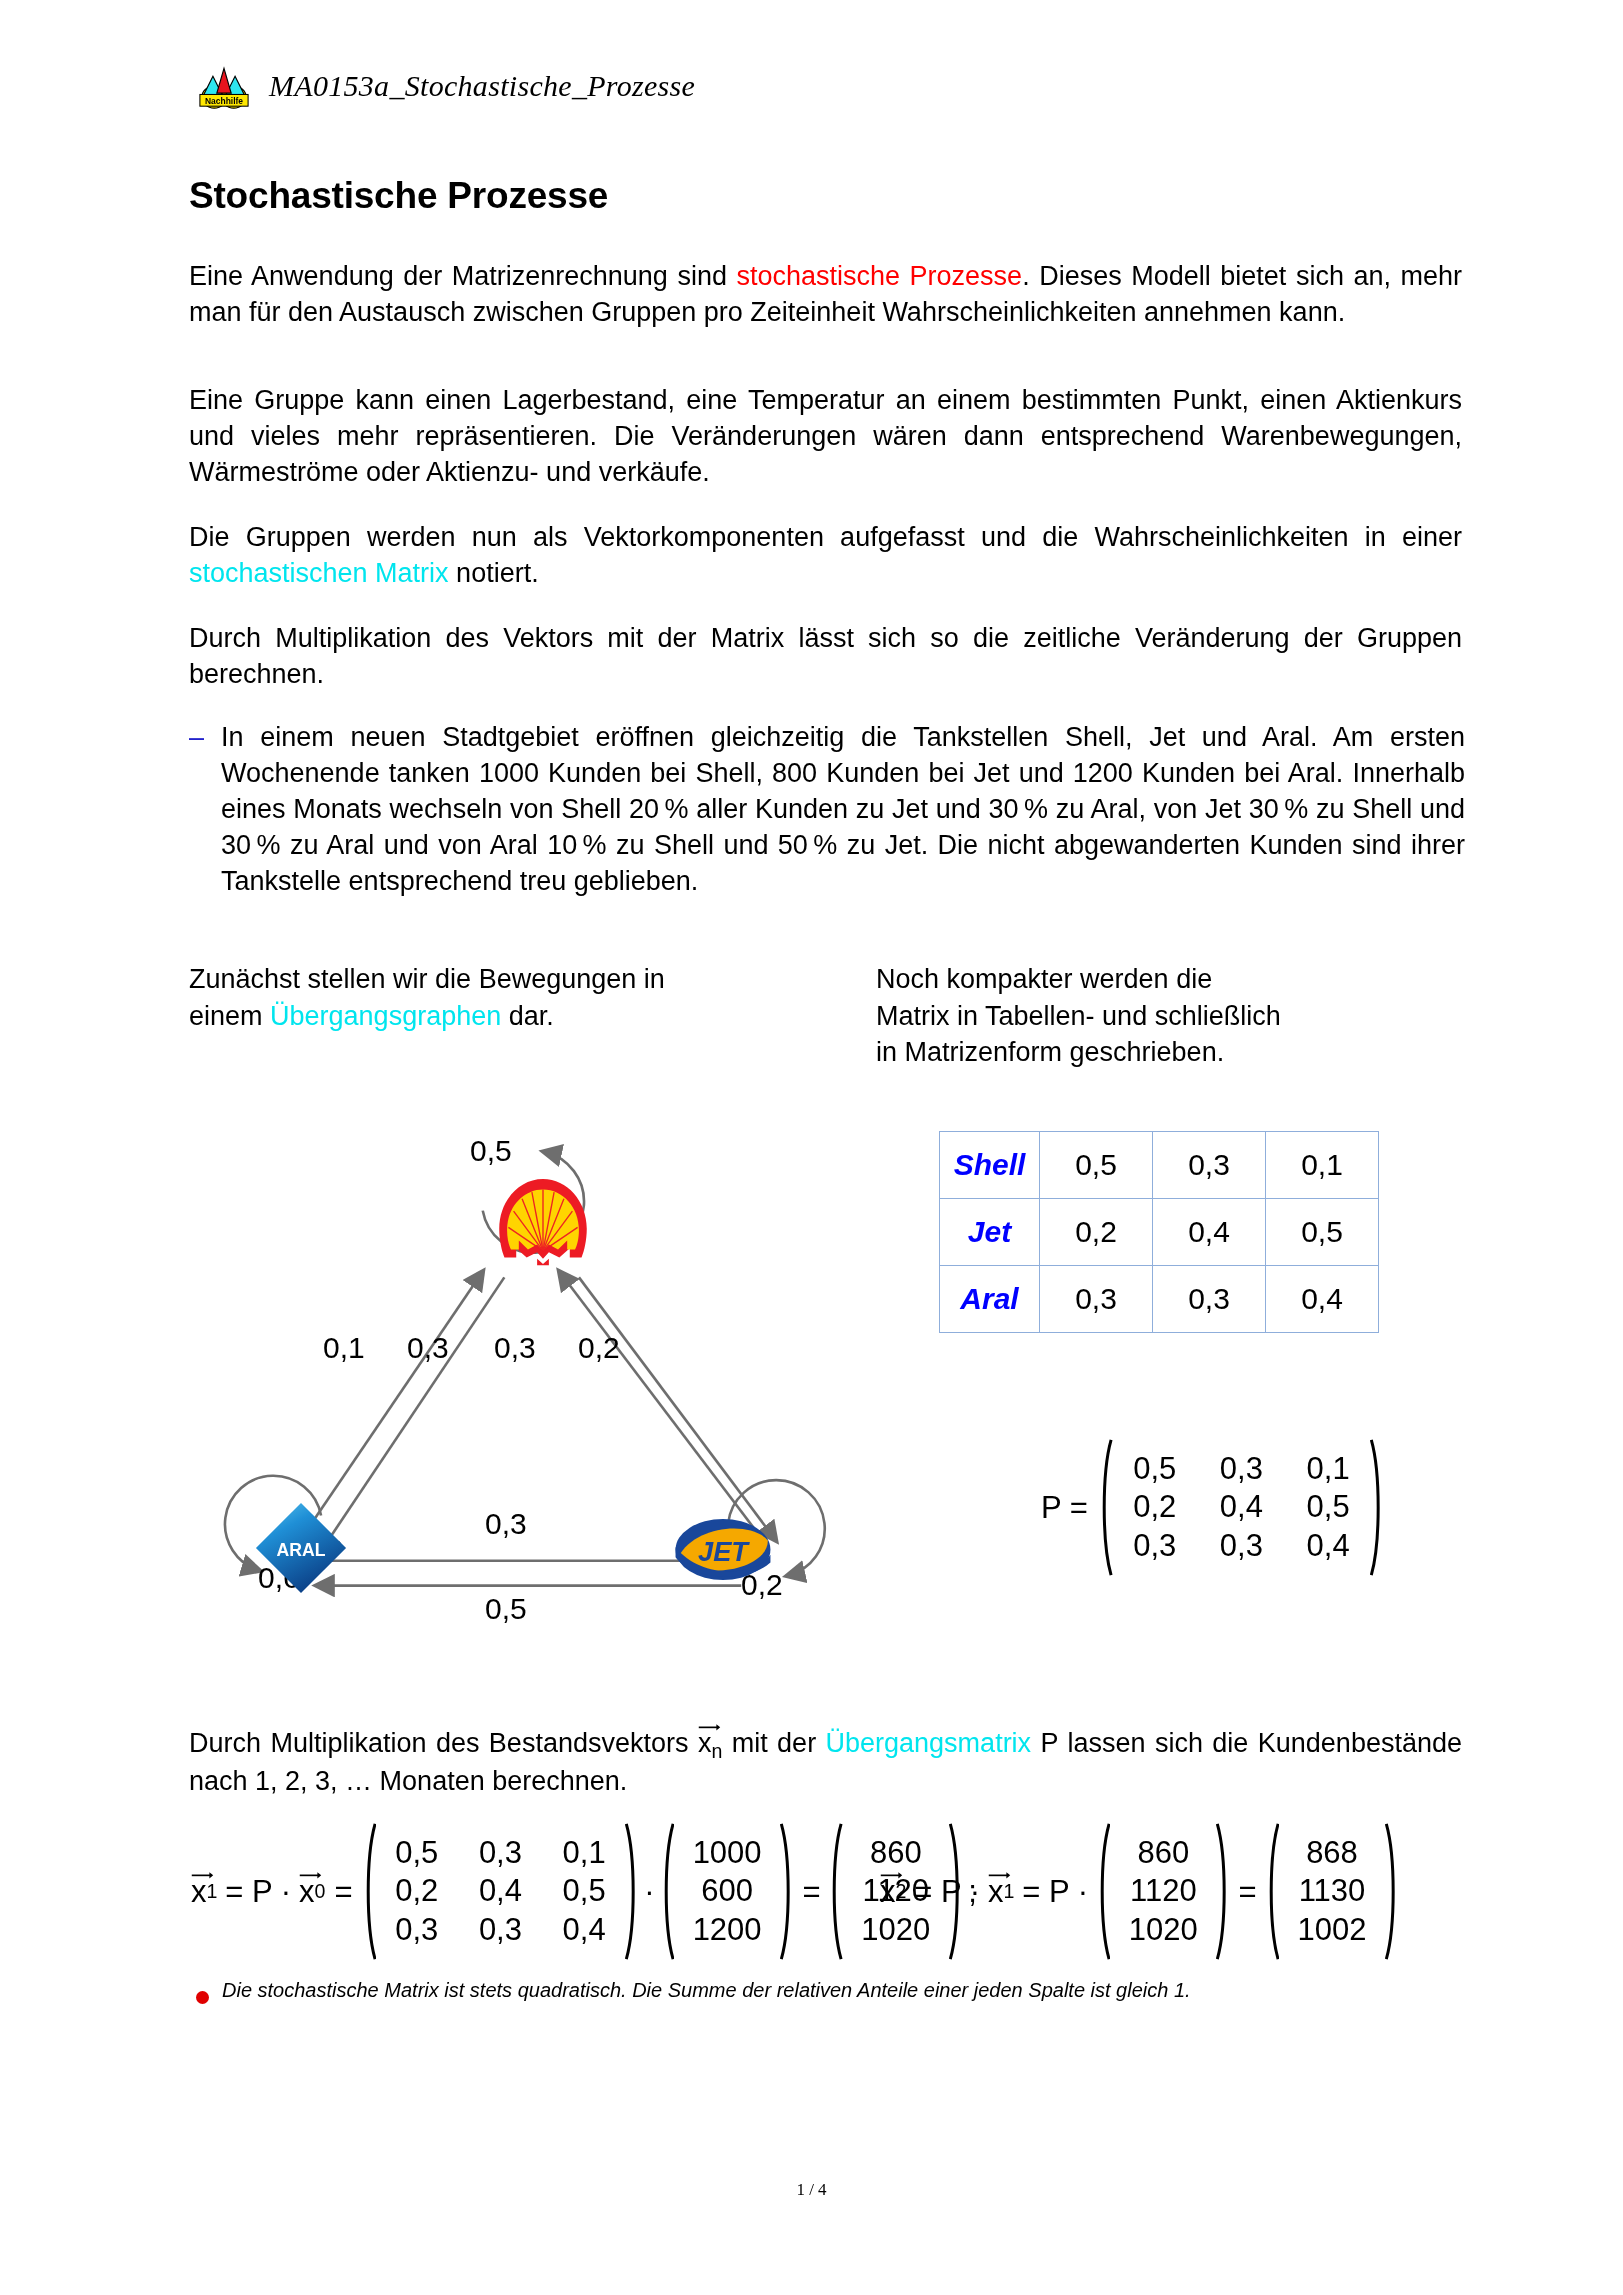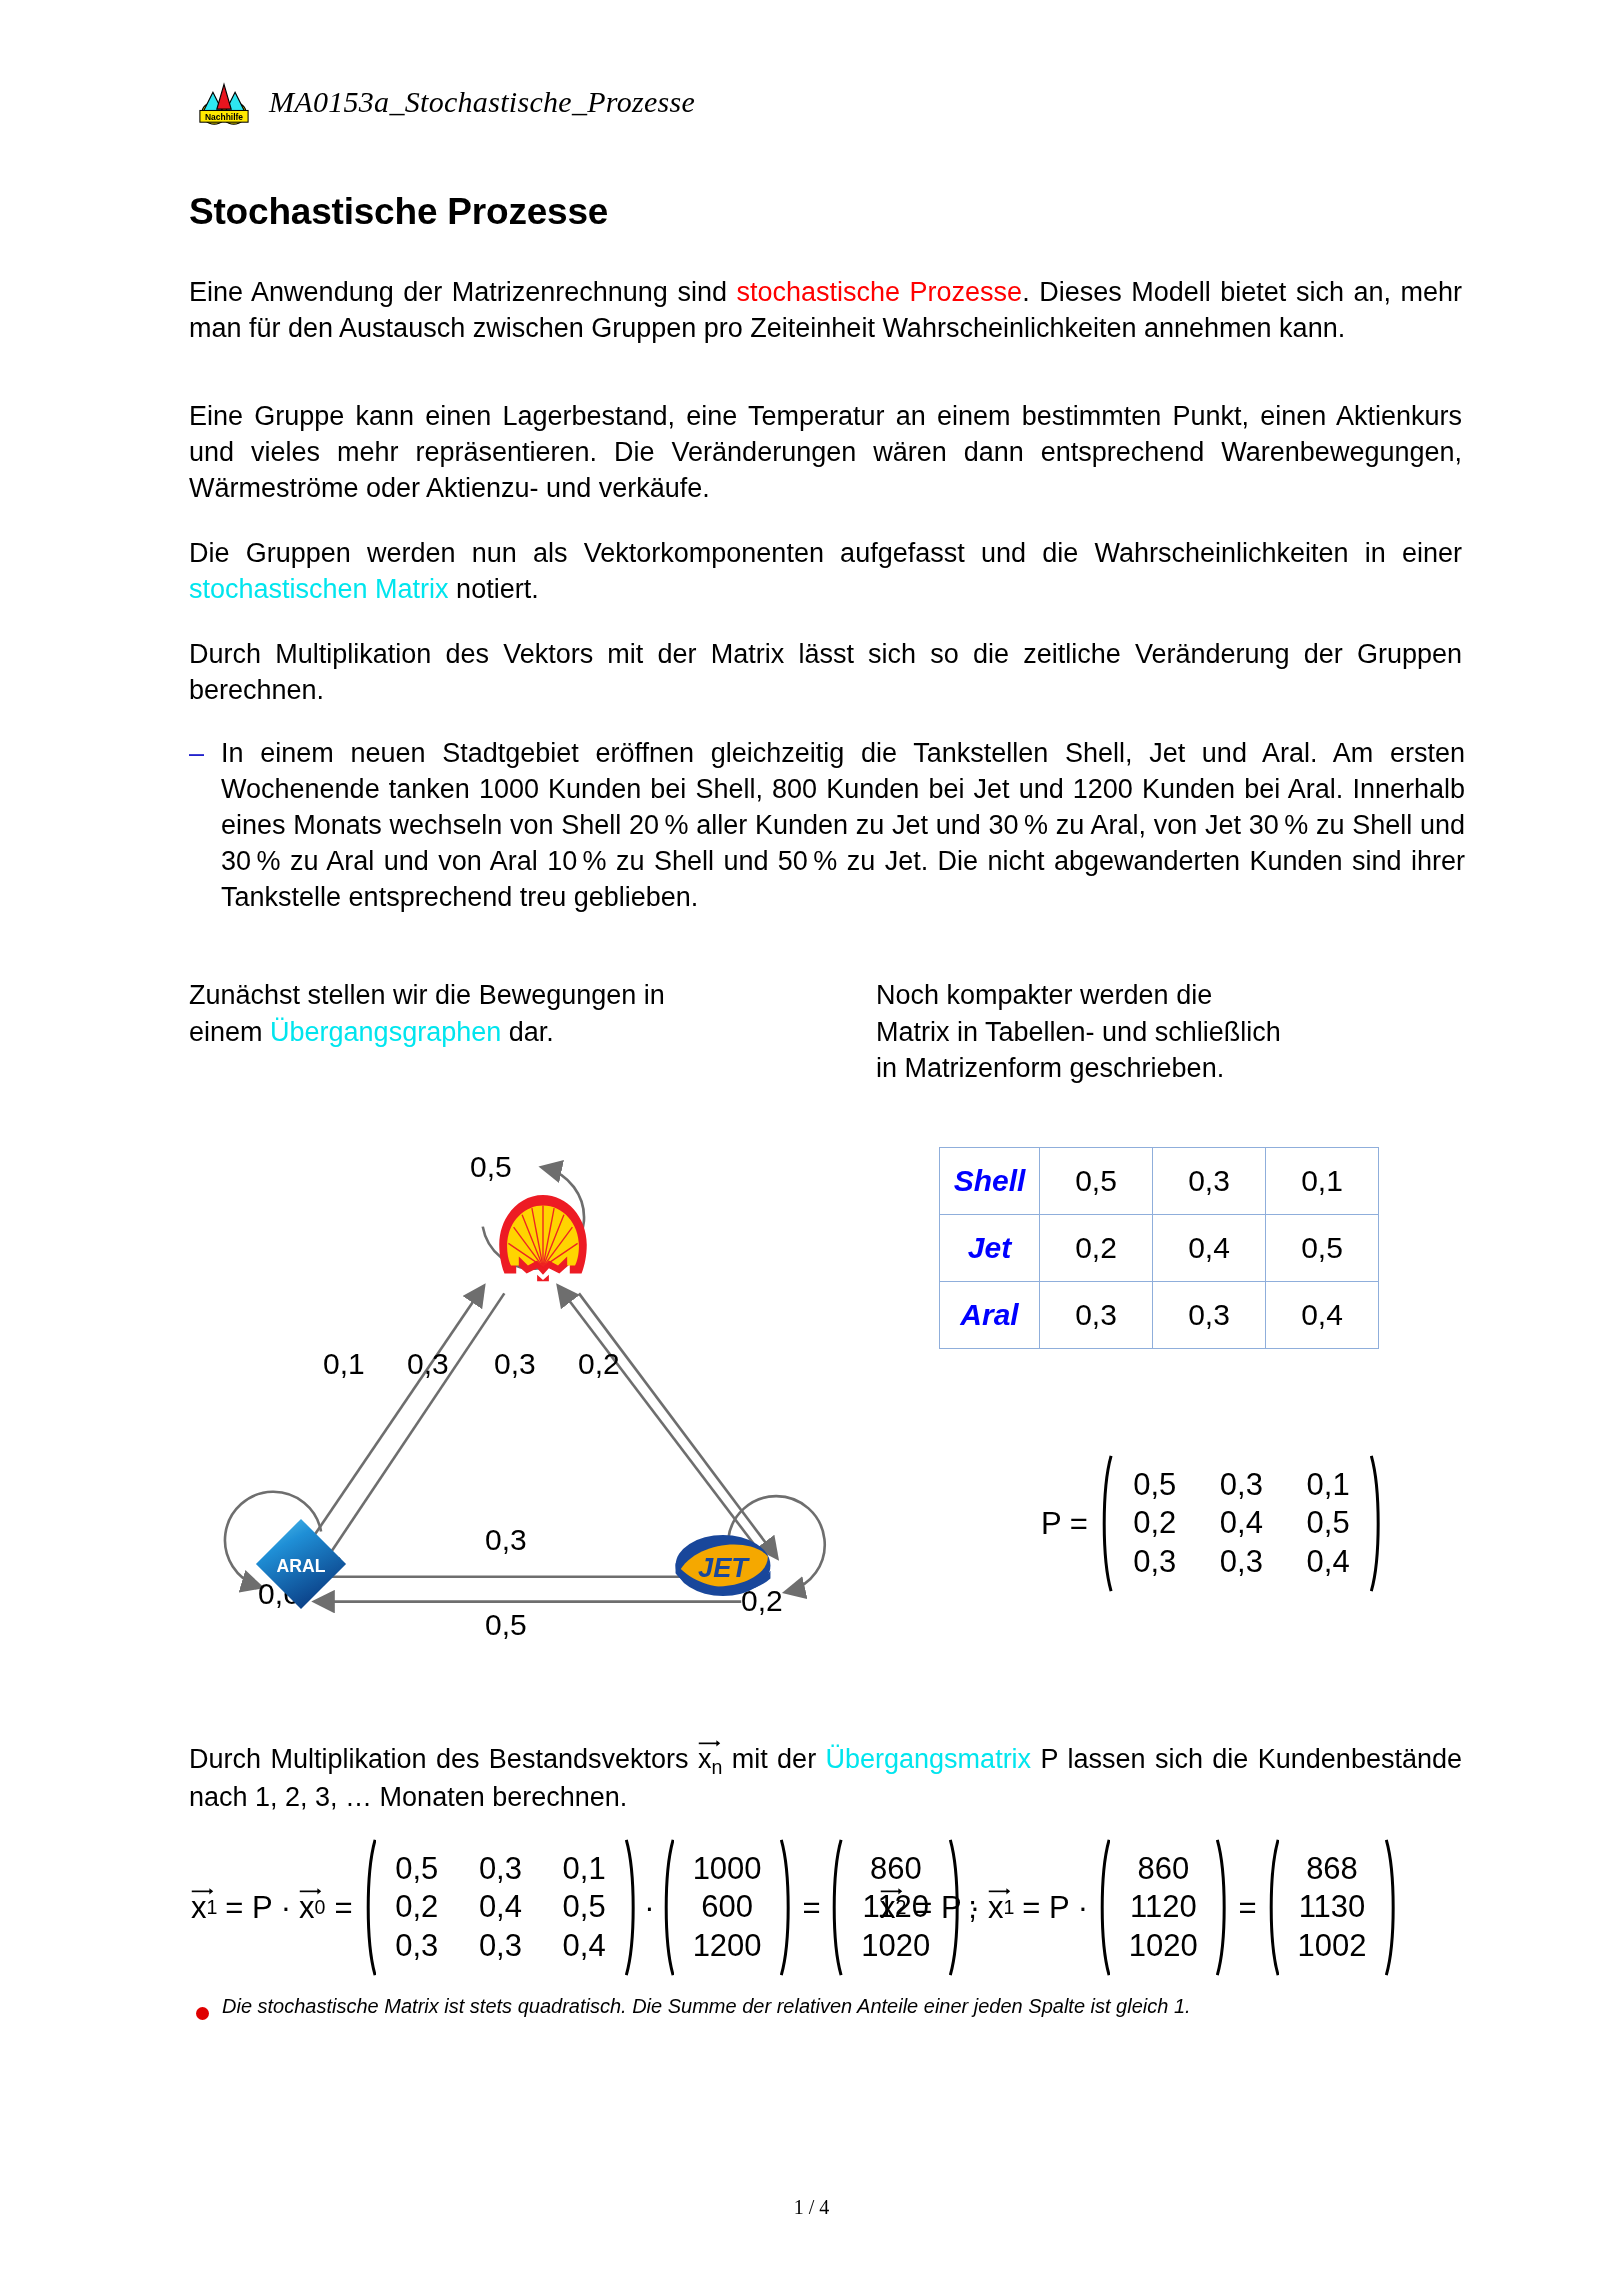--- a/index.html
+++ b/index.html
@@ -4,21 +4,21 @@
 <style>
   html, body { margin:0; padding:0; }
   body {
     width:1623px; height:2295px;
     background:#ffffff;
     font-family:"Liberation Sans", sans-serif;
     color:#000;
     position:relative;
     overflow:hidden;
   }
-  .page { position:absolute; inset:0;margin-top:16px; }
+  .page { position:absolute; inset:0; }
 
   
   .hdr { position:absolute; left:196px; top:63px; display:flex; align-items:center; gap:17px; }
   .hdr-logo { width:56px; height:46px; position:relative; }
   .hdr-title {
     font-family:"Liberation Serif", serif;
     font-style:italic; font-size:30px; letter-spacing:0.3px; white-space:nowrap;
   }
 
   
@@ -94,21 +94,21 @@
   .paren svg { position:absolute; left:0; top:0; height:100%; width:100%; }
   .mat-grid { display:grid; row-gap:3.9px; column-gap:15.7px; padding:0 6.5px; }
   .mat-grid span { text-align:center; font-size:31px; line-height:1.12; white-space:nowrap; }
   .vec-x { position:relative; display:inline-block; }
   .vec-arrow { position:absolute; left:0; right:1.3px; top:-3.9px; height:9.2px; }
   .sub { font-size:19.6px; vertical-align:sub; }
 
   
   .footer {
     position:absolute; left:0; right:0; top:2180px; text-align:center;
-    font-family:"Liberation Serif", serif; font-size:20px;
+    font-family:"Liberation Serif", serif; font-size:17px;
   }
 </style>
 </head>
 <body>
 
 <div class="page">
 
   <div class="hdr">
     <div class="hdr-logo">
       <svg width="56" height="46" viewBox="0 0 86 70">

